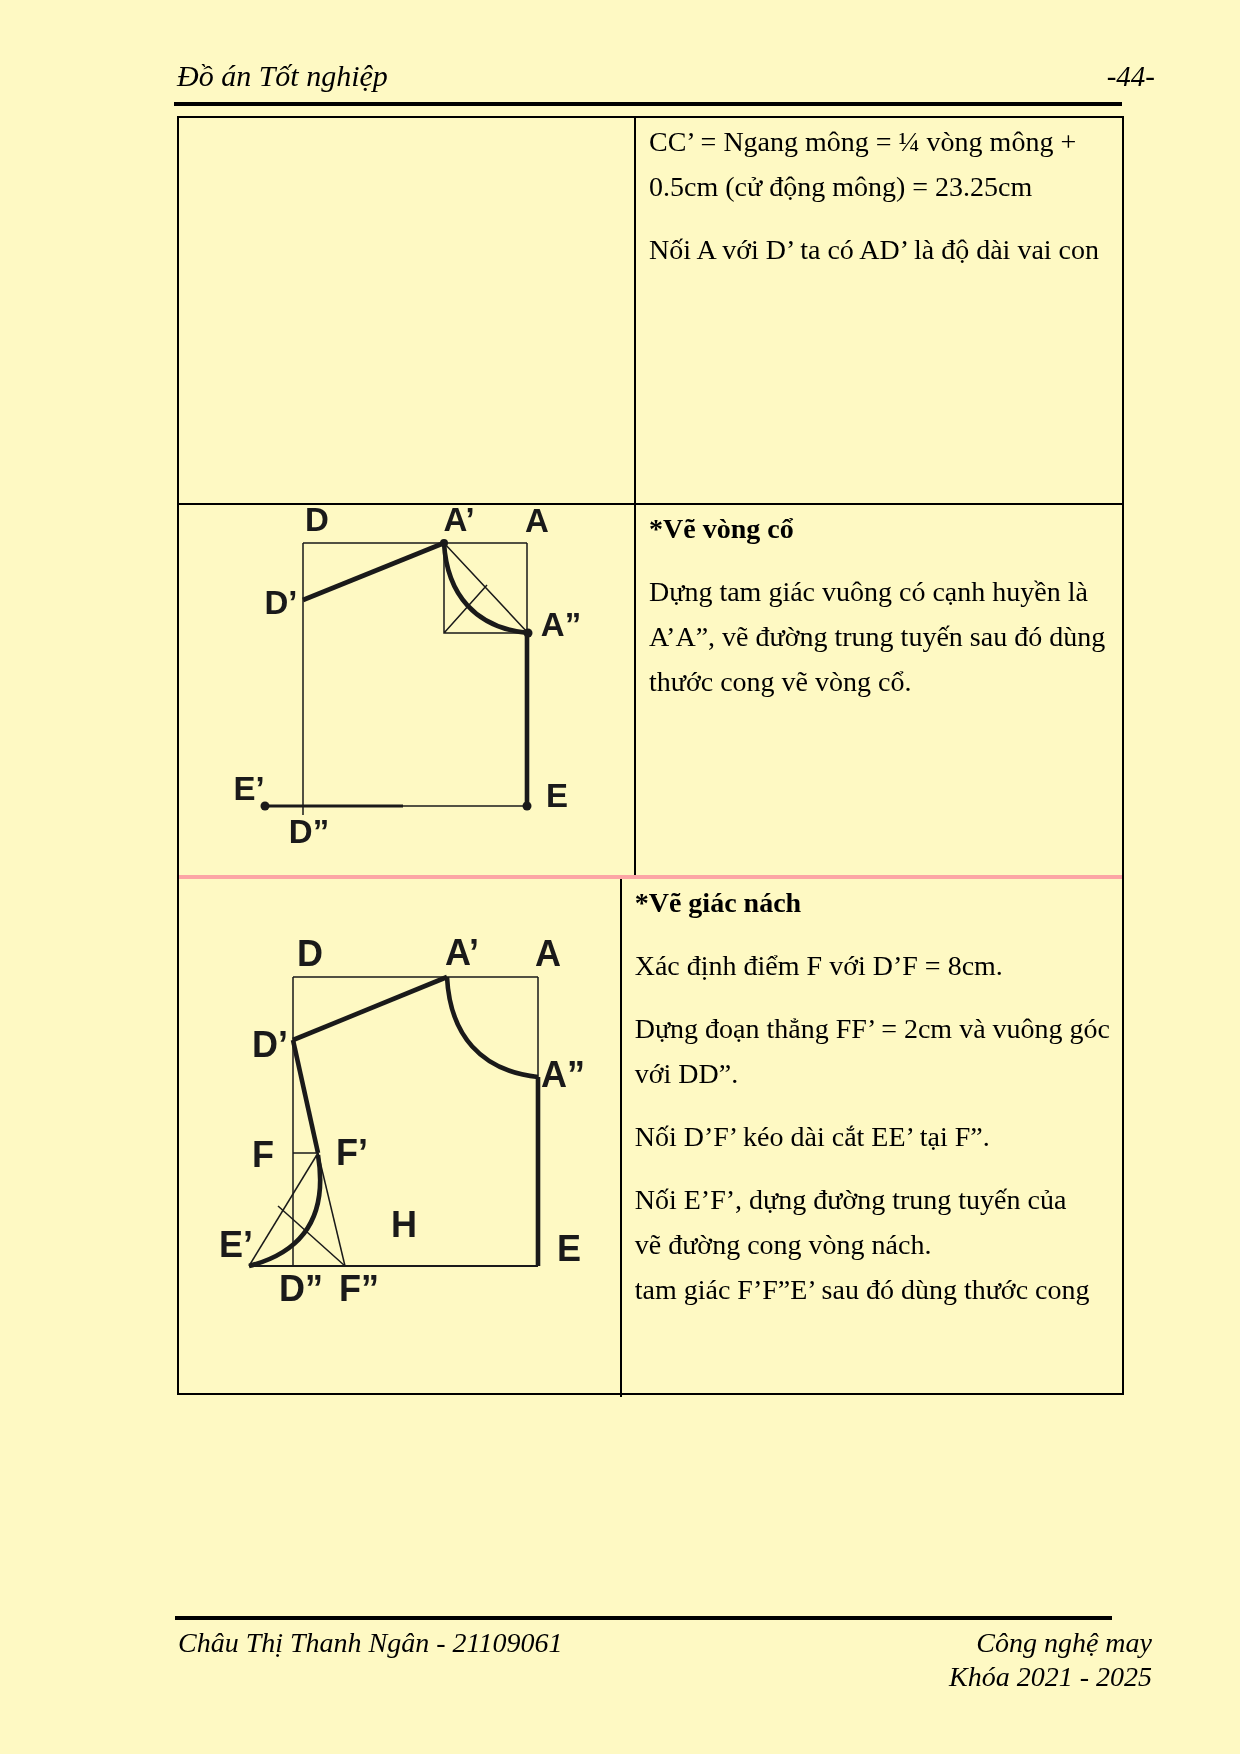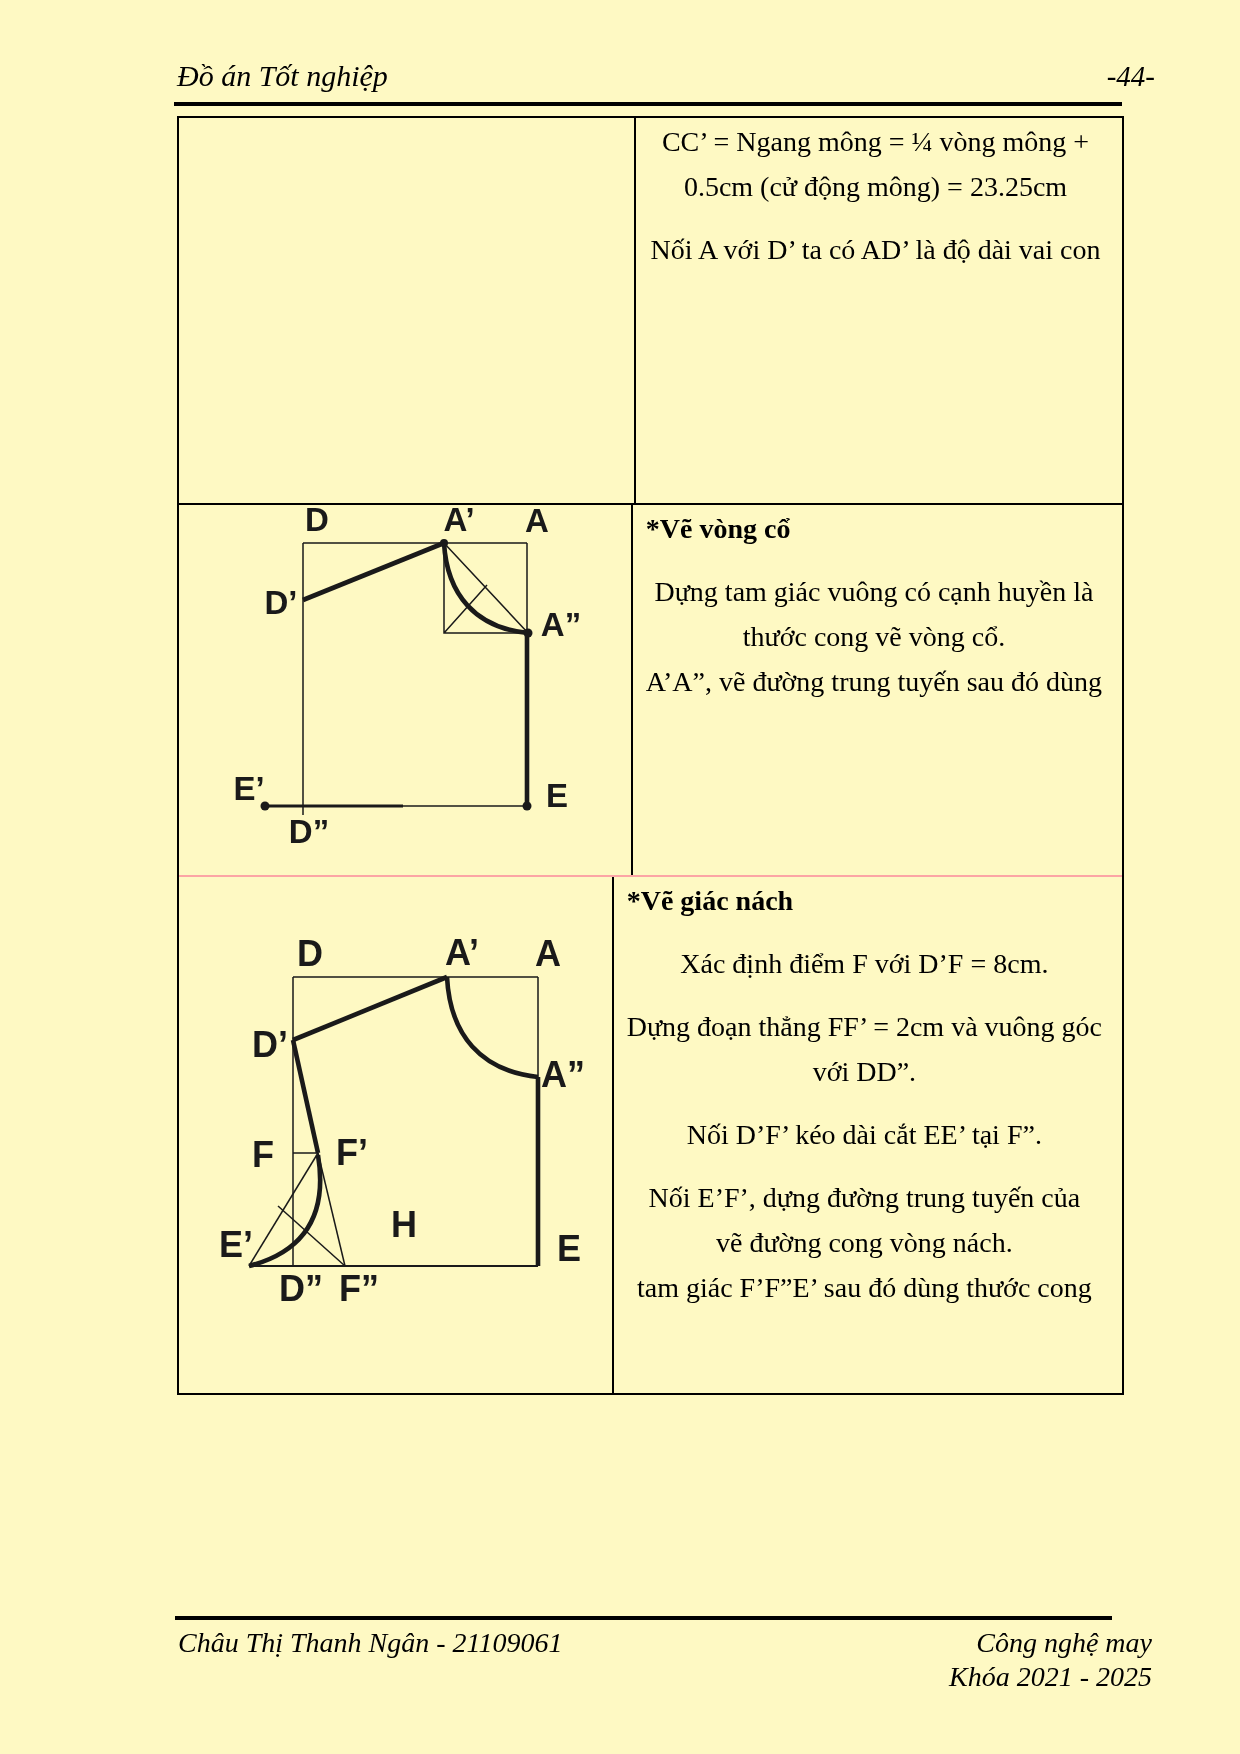--- a/index.html
+++ b/index.html
@@ -24,26 +24,26 @@
   .header-rule{
     position:absolute;left:174px;top:102px;width:948px;height:4px;background:#000;
   }
   
   .doc-table{
     position:absolute;left:177px;top:116px;width:943px;height:1275px;
     border:2px solid #000;
   }
   .t-row{position:relative;width:100%;display:flex;}
   .t-row.r1{height:385px;border-bottom:2px solid #000;}
-  .t-row.r2{height:370px;border-bottom:2px solid #fca5a5;}
+  .t-row.r2{height:370px;border-bottom:4px solid #fca5a5;}
   .t-row.r3{height:518px;}
   .t-cell-left{width:455px;border-right:2px solid #000;height:100%;}
   .t-cell-right{flex:1;height:100%;padding:1px 4px 0 13px;box-sizing:border-box;}
   .tline{height:45px;line-height:45px;font-size:28px;white-space:nowrap;}
-  .para{margin:0 16px 18px 0;text-align:center;}
+  .para{margin:0 8px 18px 0;}
   .cell-heading{font-weight:bold;}
   
   .diagram-svg{position:absolute;}
   .diagram-svg text{
     font-family:"Liberation Sans", sans-serif;
     font-weight:bold;
     fill:#1a1a1a;
   }
   .d1t{font-size:33px;}
   .d2t{font-size:36px;}
@@ -88,22 +88,22 @@
         </div>
     </div>
     <div class="t-row r2">
       <div class="t-cell-left"></div>
       <div class="t-cell-right">
         <div class="tline cell-heading">*Vẽ vòng cổ</div>
         <div class="heading-gap" style="height:18px"></div>
         <div>
             <div class="para">
               <div class="tline">Dựng tam giác vuông có cạnh huyền là</div>
+              <div class="tline">A’A”, vẽ đường trung tuyến sau đó dùng</div>
               <div class="tline">thước cong vẽ vòng cổ.</div>
-              <div class="tline">A’A”, vẽ đường trung tuyến sau đó dùng</div>
             </div>
           </div>
       </div>
     </div>
     <div class="t-row r3">
       <div class="t-cell-left"></div>
       <div class="t-cell-right">
         <div class="tline cell-heading">*Vẽ giác nách</div>
         <div class="heading-gap" style="height:18px"></div>
         <div>

